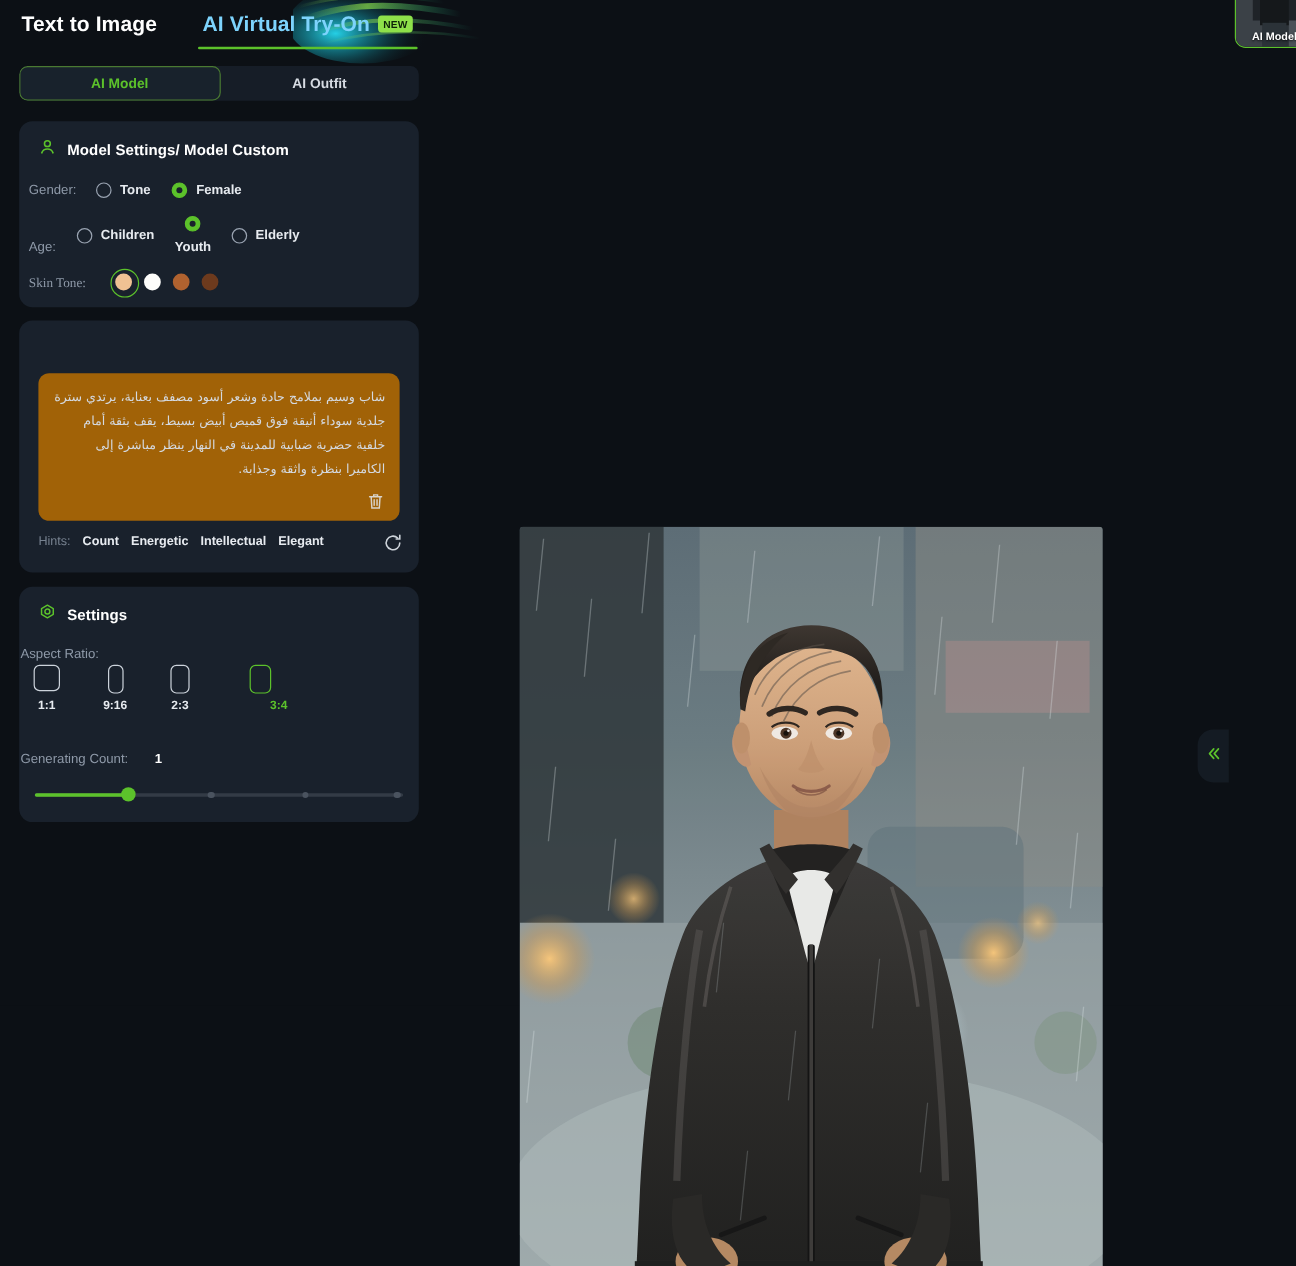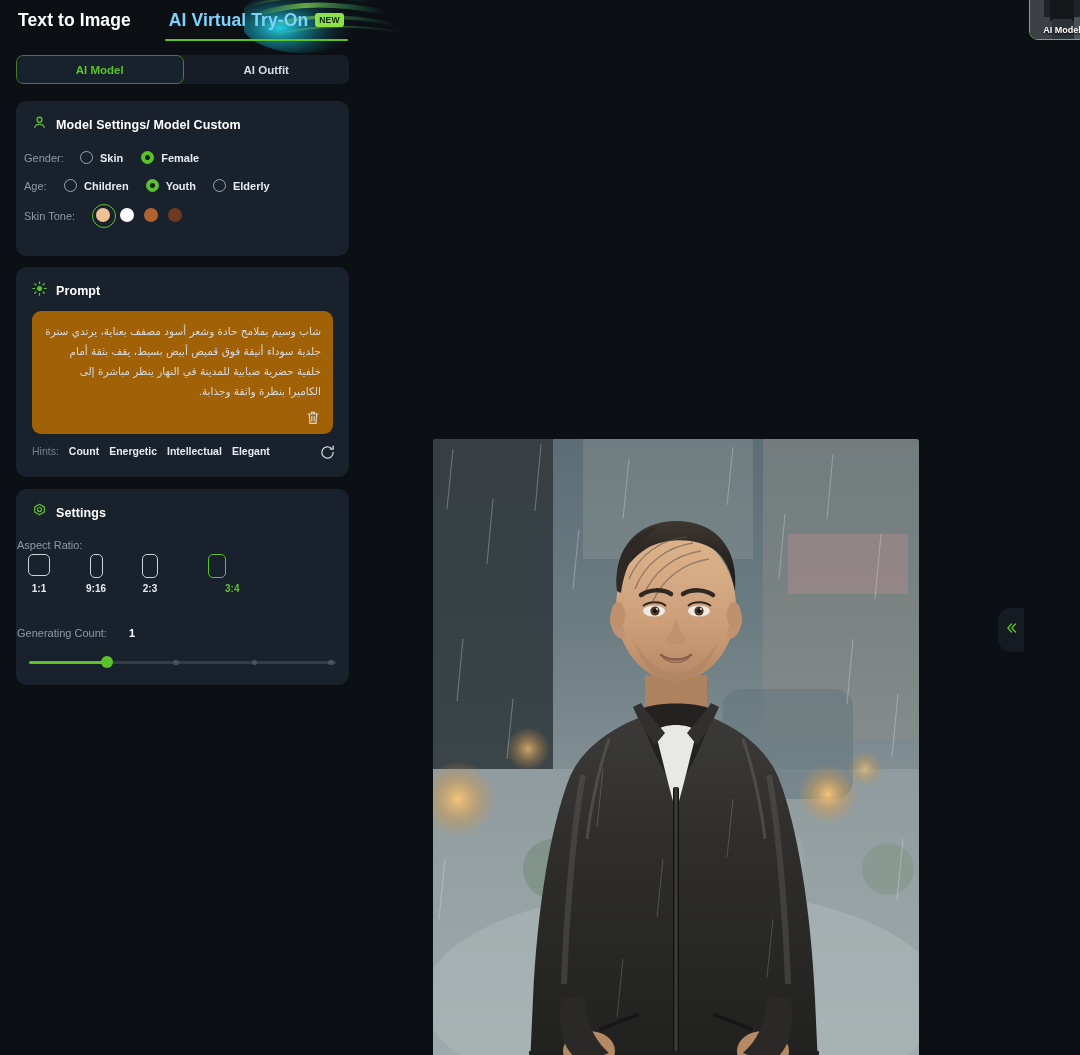--- a/index.html
+++ b/index.html
@@ -208,68 +208,59 @@
         </svg>
       </span>
       <span class="panel-title">Model Settings/ Model Custom</span>
     </div>
 
     <div class="row" style="margin-top:17px;">
       <span class="row-label" style="width:56px;">Gender:</span>
       <div class="radio-grp">
         <div class="radio" style="margin-right:18px;">
           <span class="radio-dot"></span>
-          <span class="radio-text">Skin</span>
+          <span class="radio-text">Tone</span>
         </div>
         <div class="radio sel">
           <span class="radio-dot"></span>
           <span class="radio-text">Female</span>
         </div>
       </div>
     </div>
 
     <div class="row" style="margin-top:15px;">
       <span class="row-label" style="width:40px;">Age:</span>
       <div class="radio-grp">
         <div class="radio" style="margin-right:17px;">
           <span class="radio-dot"></span>
           <span class="radio-text">Children</span>
         </div>
-        <div class="radio sel" style="margin-right:17px;">
+        <div class="radio sel" style="margin-right:17px;flex-direction:column;">
           <span class="radio-dot"></span>
           <span class="radio-text">Youth</span>
         </div>
         <div class="radio">
           <span class="radio-dot"></span>
           <span class="radio-text">Elderly</span>
         </div>
       </div>
     </div>
 
     <div class="row" style="margin-top:16px;">
-      <span class="row-label" style="width:72px;">Skin Tone:</span>
+      <span class="row-label" style="width:72px;font-family:Liberation Serif, serif;">Skin Tone:</span>
       <div class="tones">
         <span class="tone sel" style="background:#f0c193"></span>
         <span class="tone" style="background:#fdfdfb"></span>
         <span class="tone" style="background:#b0622f"></span>
         <span class="tone" style="background:#6d3a1d"></span>
       </div>
     </div>
   </div>
 
   <div class="panel" id="panel-prompt">
-    <div class="panel-head">
-      <span>
-        <svg width="15" height="15" viewBox="0 0 16 16" stroke="#5cc22b" stroke-width="1.3" fill="none" stroke-linecap="round">
-          <circle cx="8" cy="8" r="2.7" fill="#5cc22b" stroke="none"></circle>
-          <path d="M8 .8v2.1M8 13.1v2.1M.8 8h2.1M13.1 8h2.1M2.9 2.9l1.5 1.5M11.6 11.6l1.5 1.5M13.1 2.9l-1.5 1.5M4.4 11.6l-1.5 1.5"></path>
-        </svg>
-      </span>
-      <span class="panel-title">Prompt</span>
-    </div>
 
     <div class="prompt-box">
       <div class="prompt-text">شاب وسيم بملامح حادة وشعر أسود مصفف بعناية، يرتدي سترة جلدية سوداء أنيقة فوق قميص أبيض بسيط، يقف بثقة أمام خلفية حضرية ضبابية للمدينة في النهار ينظر مباشرة إلى الكاميرا بنظرة واثقة وجذابة.</div>
       <span class="trash-btn">
         <svg width="14" height="16" viewBox="0 0 14 16" fill="none" stroke="#e3e7ec" stroke-width="1.2" stroke-linecap="round">
           <path d="M2 4h10M5.4 4V2.4h3.2V4M3.3 4l.6 9.4h6.2L10.7 4"></path>
           <path d="M5.8 6.4v4.6M8.2 6.4v4.6"></path>
         </svg>
       </span>
     </div>

